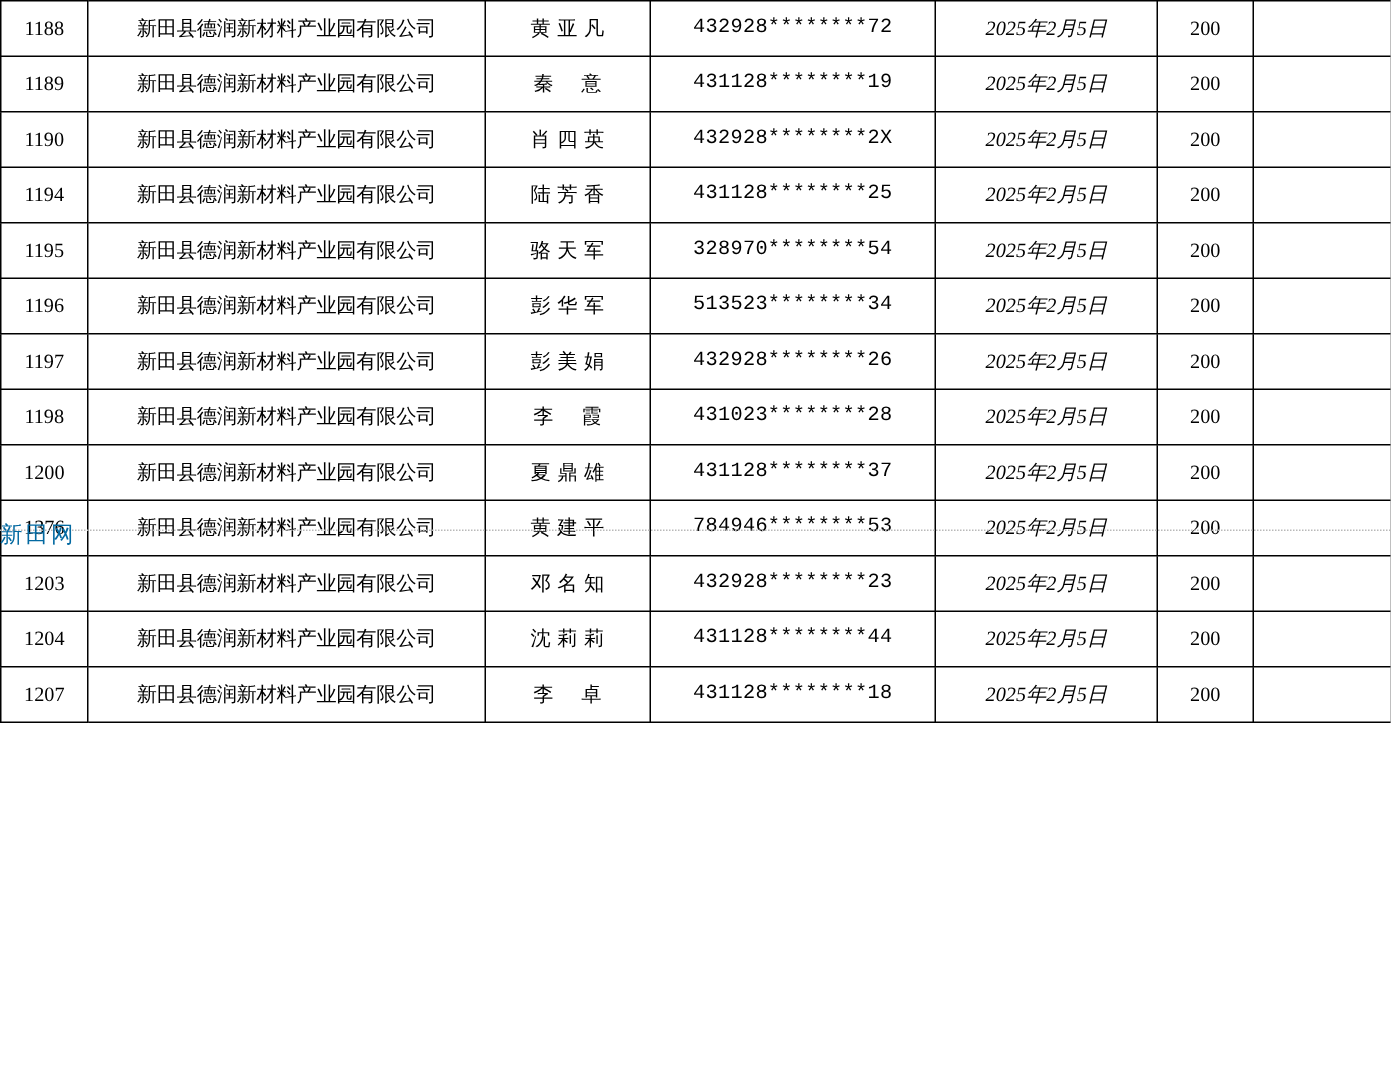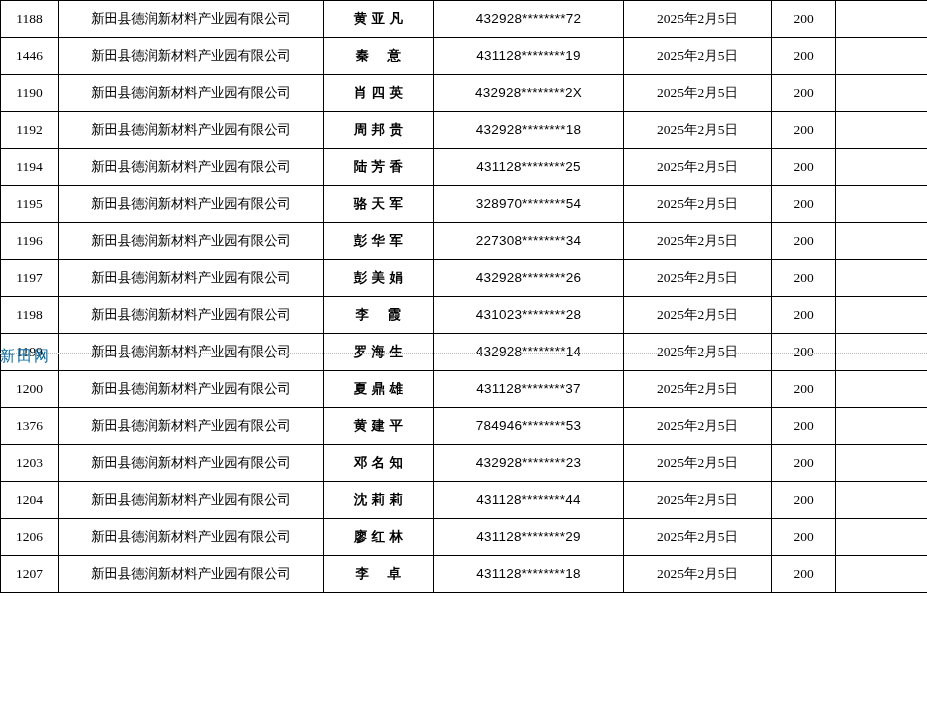--- a/index.html
+++ b/index.html
@@ -51,31 +51,32 @@
   td.company {
     font-size: 13.5px;
     padding: 1px 6px;
     line-height: 1.12;
     word-break: break-all;
     letter-spacing: -0.2px;
     font-family: Liberation Serif, serif;
   }
   td.name {
     font-size: 14.5px;
-    font-weight: 700;
+    font-weight: 400;
     letter-spacing: 0.5px;
     margin-top: 11px;
   }
   td.idnum {
     font-size: 13.5px;
     letter-spacing: 0.2px;
-    font-family: Liberation Sans, sans-serif;
+    font-family: Liberation Mono, monospace;
   }
   td.date {
     font-size: 13.5px;
+    font-style: italic;
   }
   td.amount {
     font-size: 13.5px;
   }
   td.blank {
     font-size: 13px;
   }
   
   .page-break {
     position: absolute;
@@ -117,47 +118,38 @@
         <tr>
           <td class="idx">1188</td>
           <td class="company">新田县德润新材料产业园有限公司</td>
           <td class="name">黄 亚 凡</td>
           <td class="idnum">432928********72</td>
           <td class="date">2025年2月5日</td>
           <td class="amount">200</td>
           <td class="blank"></td>
         </tr>
         <tr>
-          <td class="idx">1446</td>
+          <td class="idx">1189</td>
           <td class="company">新田县德润新材料产业园有限公司</td>
           <td class="name">秦　 意</td>
           <td class="idnum">431128********19</td>
           <td class="date">2025年2月5日</td>
           <td class="amount">200</td>
           <td class="blank"></td>
         </tr>
         <tr>
           <td class="idx">1190</td>
           <td class="company">新田县德润新材料产业园有限公司</td>
           <td class="name">肖 四 英</td>
           <td class="idnum">432928********2X</td>
           <td class="date">2025年2月5日</td>
           <td class="amount">200</td>
           <td class="blank"></td>
         </tr>
         <tr>
-          <td class="idx">1192</td>
-          <td class="company">新田县德润新材料产业园有限公司</td>
-          <td class="name">周 邦 贵</td>
-          <td class="idnum">432928********18</td>
-          <td class="date">2025年2月5日</td>
-          <td class="amount">200</td>
-          <td class="blank"></td>
-        </tr>
-        <tr>
           <td class="idx">1194</td>
           <td class="company">新田县德润新材料产业园有限公司</td>
           <td class="name">陆 芳 香</td>
           <td class="idnum">431128********25</td>
           <td class="date">2025年2月5日</td>
           <td class="amount">200</td>
           <td class="blank"></td>
         </tr>
         <tr>
           <td class="idx">1195</td>
@@ -165,21 +157,21 @@
           <td class="name">骆 天 军</td>
           <td class="idnum">328970********54</td>
           <td class="date">2025年2月5日</td>
           <td class="amount">200</td>
           <td class="blank"></td>
         </tr>
         <tr>
           <td class="idx">1196</td>
           <td class="company">新田县德润新材料产业园有限公司</td>
           <td class="name">彭 华 军</td>
-          <td class="idnum">227308********34</td>
+          <td class="idnum">513523********34</td>
           <td class="date">2025年2月5日</td>
           <td class="amount">200</td>
           <td class="blank"></td>
         </tr>
         <tr>
           <td class="idx">1197</td>
           <td class="company">新田县德润新材料产业园有限公司</td>
           <td class="name">彭 美 娟</td>
           <td class="idnum">432928********26</td>
           <td class="date">2025年2月5日</td>
@@ -189,29 +181,20 @@
         <tr>
           <td class="idx">1198</td>
           <td class="company">新田县德润新材料产业园有限公司</td>
           <td class="name">李　 霞</td>
           <td class="idnum">431023********28</td>
           <td class="date">2025年2月5日</td>
           <td class="amount">200</td>
           <td class="blank"></td>
         </tr>
         <tr>
-          <td class="idx">1199</td>
-          <td class="company">新田县德润新材料产业园有限公司</td>
-          <td class="name">罗 海 生</td>
-          <td class="idnum">432928********14</td>
-          <td class="date">2025年2月5日</td>
-          <td class="amount">200</td>
-          <td class="blank"></td>
-        </tr>
-        <tr>
           <td class="idx">1200</td>
           <td class="company">新田县德润新材料产业园有限公司</td>
           <td class="name">夏 鼎 雄</td>
           <td class="idnum">431128********37</td>
           <td class="date">2025年2月5日</td>
           <td class="amount">200</td>
           <td class="blank"></td>
         </tr>
         <tr>
           <td class="idx">1376</td>
@@ -229,29 +212,20 @@
           <td class="idnum">432928********23</td>
           <td class="date">2025年2月5日</td>
           <td class="amount">200</td>
           <td class="blank"></td>
         </tr>
         <tr>
           <td class="idx">1204</td>
           <td class="company">新田县德润新材料产业园有限公司</td>
           <td class="name">沈 莉 莉</td>
           <td class="idnum">431128********44</td>
-          <td class="date">2025年2月5日</td>
-          <td class="amount">200</td>
-          <td class="blank"></td>
-        </tr>
-        <tr>
-          <td class="idx">1206</td>
-          <td class="company">新田县德润新材料产业园有限公司</td>
-          <td class="name">廖 红 林</td>
-          <td class="idnum">431128********29</td>
           <td class="date">2025年2月5日</td>
           <td class="amount">200</td>
           <td class="blank"></td>
         </tr>
         <tr>
           <td class="idx">1207</td>
           <td class="company">新田县德润新材料产业园有限公司</td>
           <td class="name">李　 卓</td>
           <td class="idnum">431128********18</td>
           <td class="date">2025年2月5日</td>

